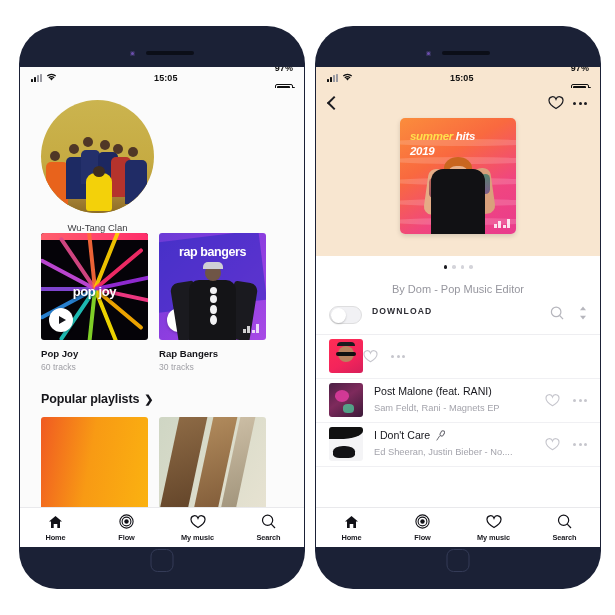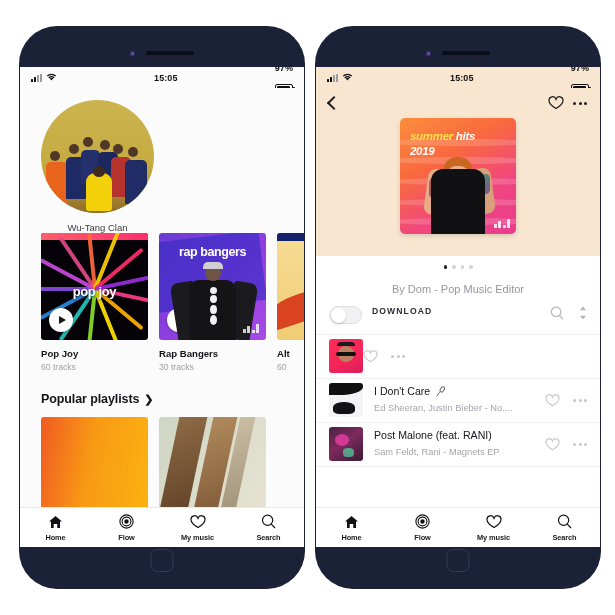--- a/index.html
+++ b/index.html
@@ -587,28 +587,20 @@
                   <i style="height:9px"></i>
               </span>
               <span class="play-fab">
                   <span></span>
                 </span>
             </div>
             <div class="card-title">Rap Bangers</div>
             <div class="card-sub">30 tracks</div>
           </div>
 
-          <div class="card partial">
-            <div class="card-art art-alt">
-              <span class="topbar"></span>
-                <span class="swoop"></span>
-            </div>
-            <div class="card-title">Alt</div>
-            <div class="card-sub">60</div>
-          </div>
         </div>
 
         <div class="sec-head">
           <span>Popular playlists</span>
           <span class="chev">❯</span>
         </div>
         <div class="pop-row">
           <div class="pop-art pop-1"></div>
           <div class="pop-art pop-2">
             <span class="bandA"></span>
@@ -783,20 +775,43 @@
               </svg>
               <span class="dots-v">
                   <i></i>
                   <i></i>
                   <i></i>
                 </span>
             </span>
           </div>
 
           <div class="track">
+            <span class="tk-art tk-3">
+              <span class="m1"></span>
+                <span class="m2"></span>
+            </span>
+            <span class="tk-mid">
+              <span class="tk-title-row">
+                <span class="tk-title">Post Malone (feat. RANI)</span>
+              </span>
+              <span class="tk-sub">Sam Feldt, Rani - Magnets EP</span>
+            </span>
+            <span class="tk-right">
+              <svg width="15" height="13" viewBox="0 0 16 14">
+                <path d="M8 12.6 C8 12.6 1 8.6 1 4.6 A3.6 3.6 0 0 1 8 3.2 A3.6 3.6 0 0 1 15 4.6 C15 8.6 8 12.6 8 12.6 Z" fill="none" stroke="#c6c6cd" stroke-width="1.2"></path>
+              </svg>
+              <span class="dots-v">
+                  <i></i>
+                  <i></i>
+                  <i></i>
+                </span>
+            </span>
+          </div>
+
+          <div class="track">
             <span class="tk-art tk-2">
               <span class="blk1"></span>
                 <span class="blk2"></span>
             </span>
             <span class="tk-mid">
               <span class="tk-title-row">
                 <span class="tk-title">I Don't Care</span>
                 <svg width="9" height="11" viewBox="0 0 9 11">
                   <rect x="4.6" y="0.6" width="3.4" height="5.6" rx="1.7" transform="rotate(32 6.3 3.4)" fill="none" stroke="#6a6a72" stroke-width="1"></rect>
                   <line x1="3.6" y1="6" x2="0.7" y2="10.4" stroke="#6a6a72" stroke-width="1"></line>
@@ -808,43 +823,20 @@
               <svg width="15" height="13" viewBox="0 0 16 14">
                 <path d="M8 12.6 C8 12.6 1 8.6 1 4.6 A3.6 3.6 0 0 1 8 3.2 A3.6 3.6 0 0 1 15 4.6 C15 8.6 8 12.6 8 12.6 Z" fill="none" stroke="#c6c6cd" stroke-width="1.2"></path>
               </svg>
               <span class="dots-v">
                   <i></i>
                   <i></i>
                   <i></i>
                 </span>
             </span>
           </div>
-
-          <div class="track">
-            <span class="tk-art tk-3">
-              <span class="m1"></span>
-                <span class="m2"></span>
-            </span>
-            <span class="tk-mid">
-              <span class="tk-title-row">
-                <span class="tk-title">Post Malone (feat. RANI)</span>
-              </span>
-              <span class="tk-sub">Sam Feldt, Rani - Magnets EP</span>
-            </span>
-            <span class="tk-right">
-              <svg width="15" height="13" viewBox="0 0 16 14">
-                <path d="M8 12.6 C8 12.6 1 8.6 1 4.6 A3.6 3.6 0 0 1 8 3.2 A3.6 3.6 0 0 1 15 4.6 C15 8.6 8 12.6 8 12.6 Z" fill="none" stroke="#c6c6cd" stroke-width="1.2"></path>
-              </svg>
-              <span class="dots-v">
-                  <i></i>
-                  <i></i>
-                  <i></i>
-                </span>
-            </span>
-          </div>
         </div>
 
         <div class="tabbar">
           <div class="tab">
             <span class="ic">
               <svg width="15" height="14" viewBox="0 0 15 14">
                   <path d="M7.5 1 L14 6.6 h-2 V13 H9.3 V9.1 H5.7 V13 H3 V6.6 H1 Z" fill="#111117"></path>
                 </svg>
             </span>
             <span class="tlabel">Home</span>

